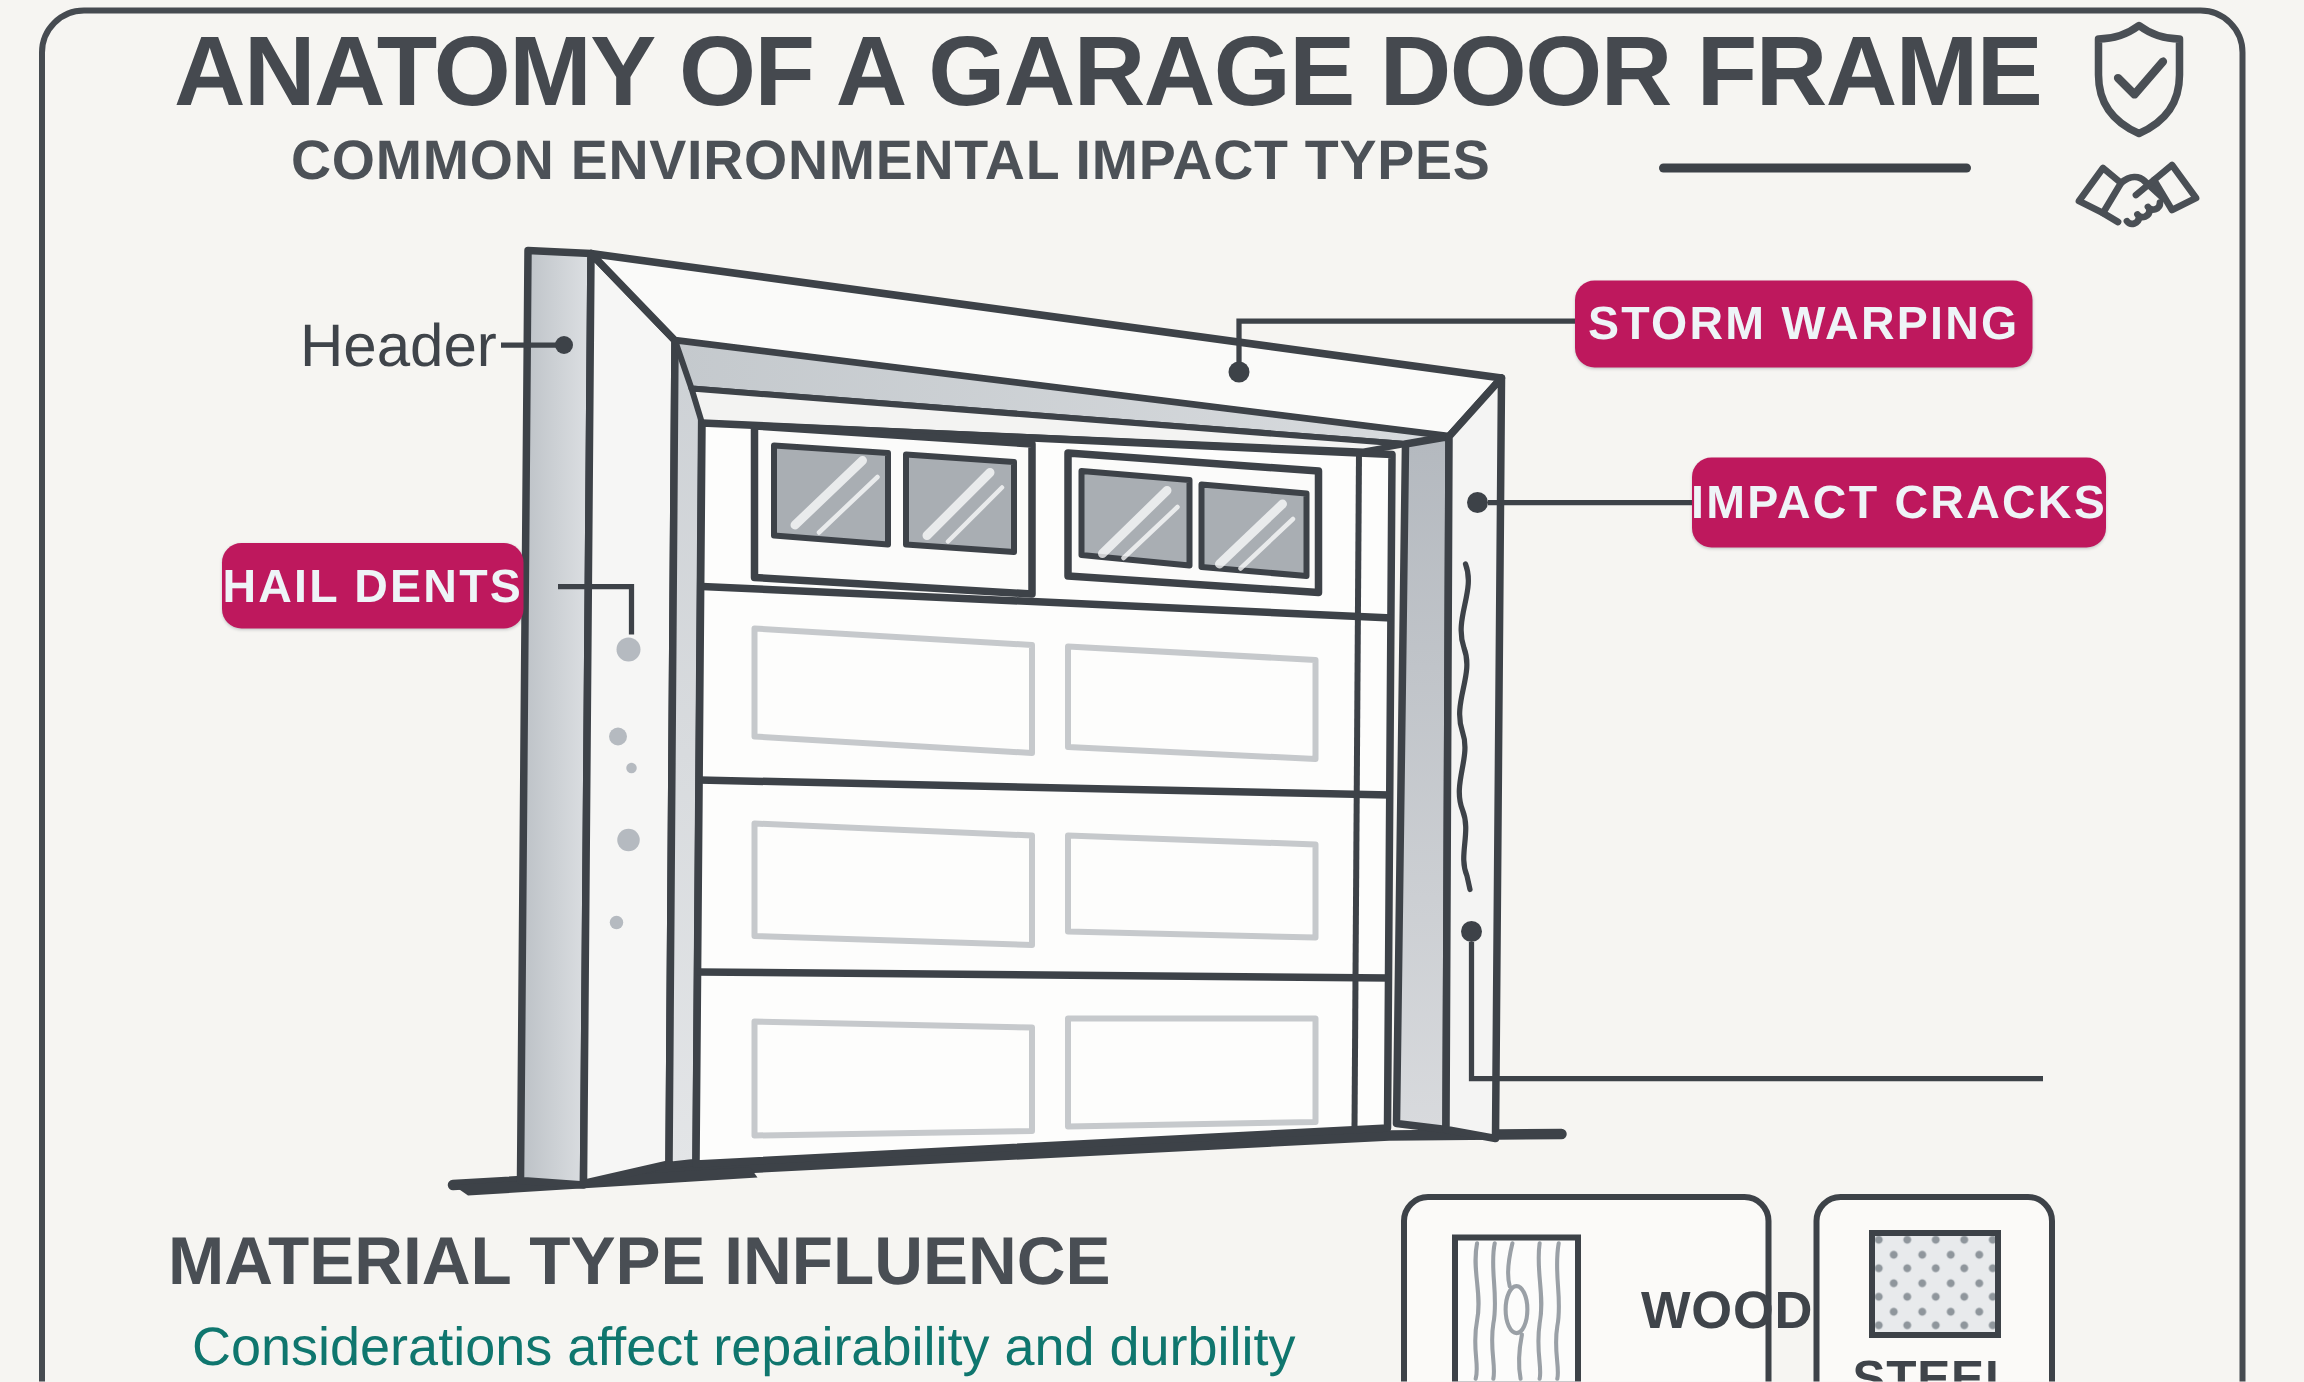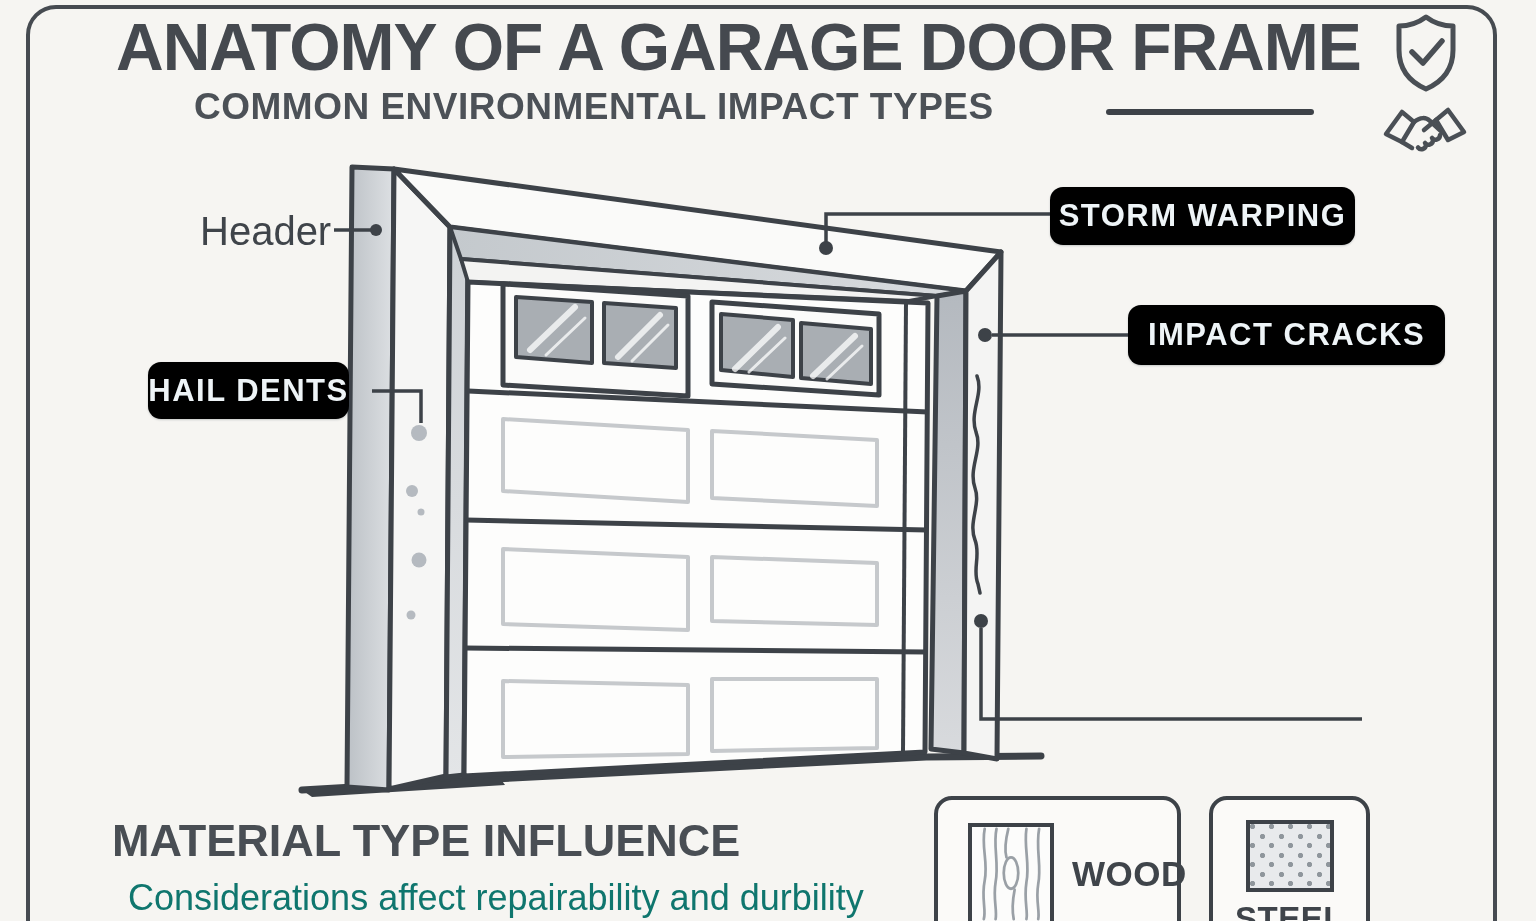--- a/index.html
+++ b/index.html
@@ -33,27 +33,27 @@
     background:#3d4248; border-radius:3px;
   }
   .corner-icon { position:absolute; }
   .shield-icon { left:1390px; top:12px; width:72px; height:82px; }
   .handshake-icon { left:1382px; top:96px; width:86px; height:66px; }
   .part-label {
     position:absolute; left:200px; top:209px;
     font-size:40px; font-weight:500; color:#3f444a; line-height:1.1;
   }
   .badge {
-    position:absolute; background:#000000; border-radius:13px;
+    position:absolute; background:#be185d; border-radius:13px;
     display:flex; align-items:center; justify-content:center;
     color:#eef4f7; font-weight:700; font-size:31px; letter-spacing:1.5px;
     white-space:nowrap; box-shadow:0 1px 2px rgba(60,70,80,0.25);
   }
   .badge-storm  { left:1050px; top:187px; width:305px; height:58px; }
-  .badge-impact { left:1128px; top:305px; width:317px; height:60px; }
+  .badge-impact { left:1128px; top:305px; width:276px; height:60px; }
   .badge-hail   { left:148px;  top:362px; width:201px; height:57px; }
   .material-heading {
     position:absolute; left:112px; top:818px;
     font-size:45px; font-weight:800; letter-spacing:0px;
     color:#494e54; white-space:nowrap; line-height:1;
   }
   .material-desc {
     position:absolute; left:128px; top:878px;
     font-size:36px; font-weight:400; color:#0f766e; white-space:nowrap; line-height:1.1;
   }
@@ -69,21 +69,21 @@
   .steel-swatch {
     width:88px; height:72px; border:4px solid #3d4248; flex:0 0 auto;
     background-color:#e8eaec;
     background-image:
       radial-gradient(#8f969c 2.2px, transparent 3px),
       radial-gradient(#8f969c 2.2px, transparent 3px);
     background-size:19px 19px;
     background-position:3px 3px, 12px 12px;
   }
   .material-label { font-weight:700; color:#3f444a; }
-  .wood-label { font-size:35px; letter-spacing:0.5px; }
+  .wood-label { font-size:35px; letter-spacing:0.5px;margin-left:22px; }
   .steel-label { font-size:33px; letter-spacing:0.5px; }
 </style>
 </head>
 <body>
 
 <div class="page-border"></div>
 
 <svg class="illustration" viewBox="0 0 1536 921">
   <defs>
     <linearGradient id="gradLeftSide" x1="0" y1="0" x2="1" y2="0">

